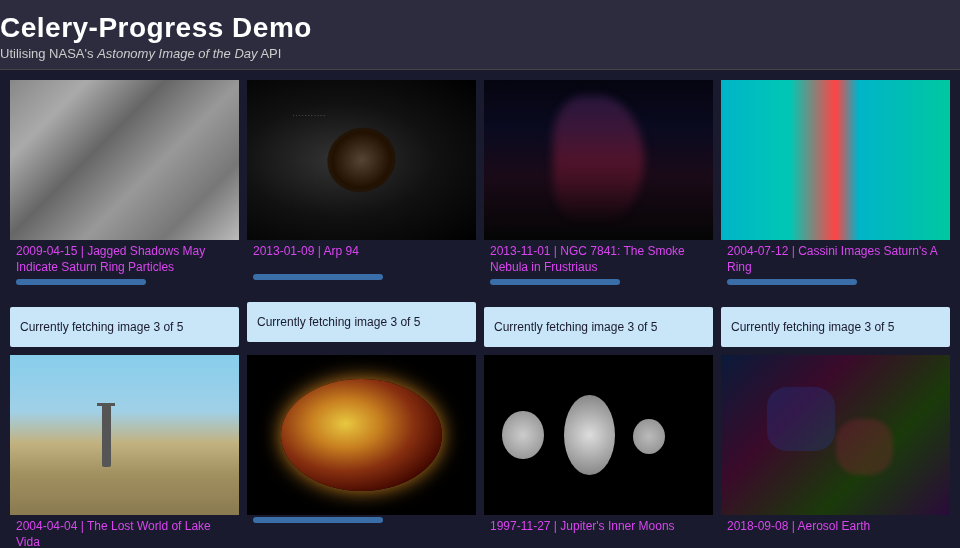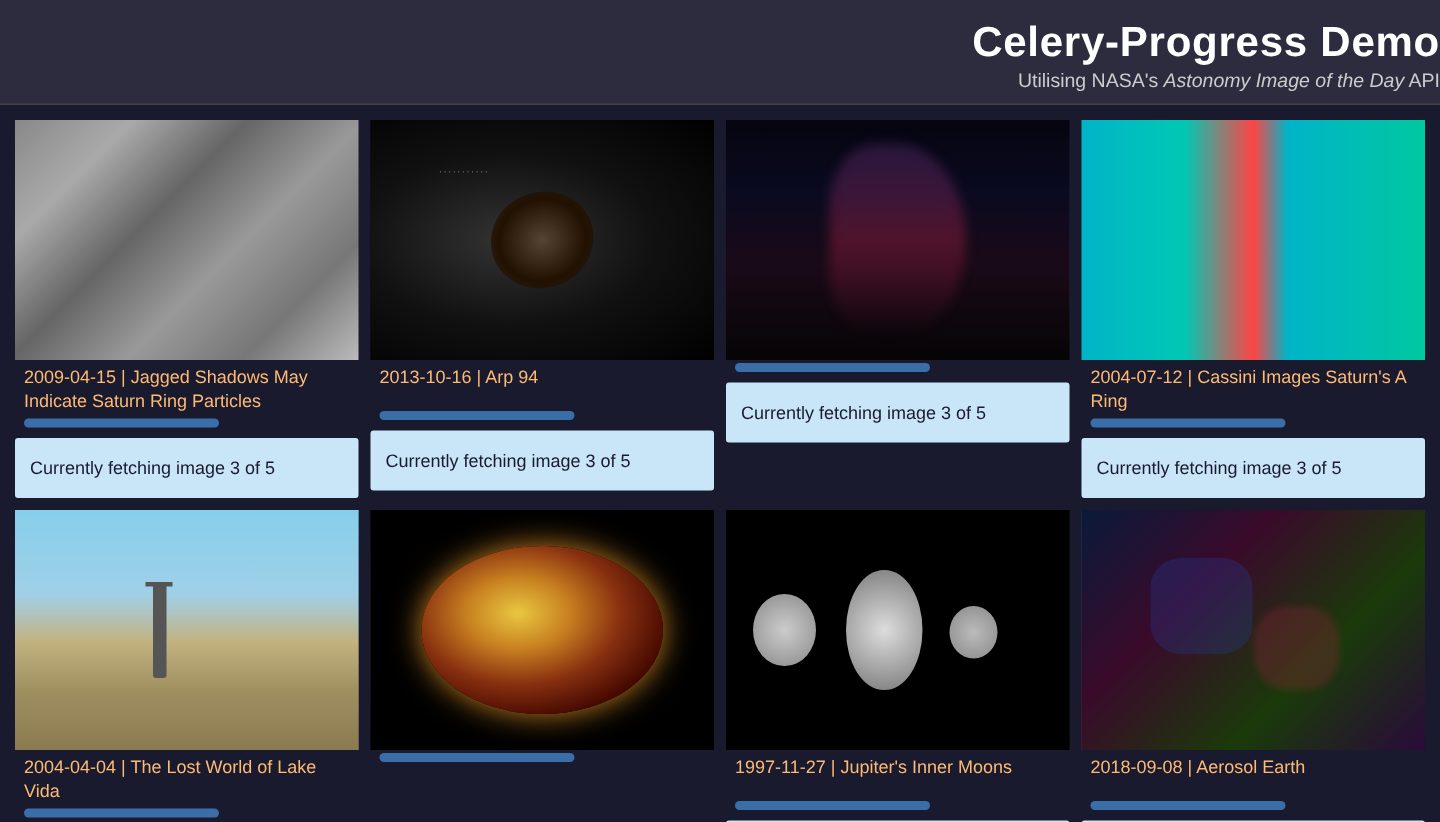--- a/index.html
+++ b/index.html
@@ -4,21 +4,21 @@
   <style>
     * { box-sizing: border-box; margin: 0; padding: 0; }
     body {
       background: #1a1a2e;
       font-family: Arial, sans-serif;
       color: #fff;
       min-height: 548px;
     }
     header {
       background: #2c2c3e;
-      text-align: right;
+      text-align: left;
       padding: 12px 0 8px;
       border-bottom: 1px solid #444;
     }
     header h1 {
       font-size: 28px;
       font-weight: bold;
       color: #fff;
       letter-spacing: 0.5px;
     }
     header p {
@@ -68,39 +68,39 @@
     }
     .img-jupiter-moons {
       background: #000;
     }
     .img-aerosol {
       background: linear-gradient(135deg, #1a3a6a 0%, #6a1a3a 40%, #3a6a1a 70%, #1a1a6a 100%);
     }
     .card-title {
       padding: 4px 6px 2px;
       font-size: 12px;
-      color: #fdba74;
+      color: #d946ef;
       line-height: 1.3;
       min-height: 32px;
     }
     .progress-bar-container {
       padding: 2px 6px 4px;
     }
     .progress-bar {
       height: 6px;
       background: #3a6ea8;
       border-radius: 3px;
       width: 60%;
     }
     .status-box {
       background: #c8e6f8;
       color: #1a1a2e;
       font-size: 12px;
       padding: 8px 10px;
-      margin: 3px 0 0;
+      margin: 18px 0 0;
       border-radius: 2px;
       min-height: 40px;
       display: flex;
       align-items: center;
     }
   </style>
 </head>
 <body>
 
 <header>
@@ -119,32 +119,33 @@
       </div>
       <div class="status-box">Currently fetching image 3 of 5</div>
     </div>
     <div class="card">
       <div class="card-image img-arp94">
         <div style="width:100%;height:100%;background:radial-gradient(ellipse at 40% 50%, #333 0%, #111 50%, #000 100%);position:relative;">
           <div style="position:absolute;top:30%;left:35%;width:30%;height:40%;background:radial-gradient(ellipse,#554433 0%,#221100 60%,transparent 100%);border-radius:50%;transform:rotate(-20deg);"></div>
           <div style="position:absolute;color:#fff;font-size:5px;top:20%;left:20%;opacity:0.7;">· · · ·   · ·  · ·   · · ·</div>
         </div>
       </div>
-      <div class="card-title">2013-10-16 | Arp 94</div>
+      <div class="card-title">2013-01-09 | Arp 94</div>
       <div class="progress-bar-container">
         <div class="progress-bar"></div>
       </div>
       <div class="status-box">Currently fetching image 3 of 5</div>
     </div>
     <div class="card">
       <div class="card-image img-smoke-nebula">
         <div style="width:100%;height:100%;background:linear-gradient(180deg,#050510 0%,#0a0a20 30%,#1a0a18 60%,#050505 100%);position:relative;">
           <div style="position:absolute;top:10%;left:30%;width:40%;height:80%;background:linear-gradient(180deg,#8844aa44,#aa224466,transparent);border-radius:40% 60% 60% 40%;filter:blur(4px);"></div>
         </div>
       </div>
+      <div class="card-title">2013-11-01 | NGC 7841: The Smoke Nebula in Frustriaus</div>
       <div class="progress-bar-container">
         <div class="progress-bar"></div>
       </div>
       <div class="status-box">Currently fetching image 3 of 5</div>
     </div>
     <div class="card">
       <div class="card-image img-cassini"></div>
       <div class="card-title">2004-07-12 | Cassini Images Saturn's A Ring</div>
       <div class="progress-bar-container">
         <div class="progress-bar"></div>

